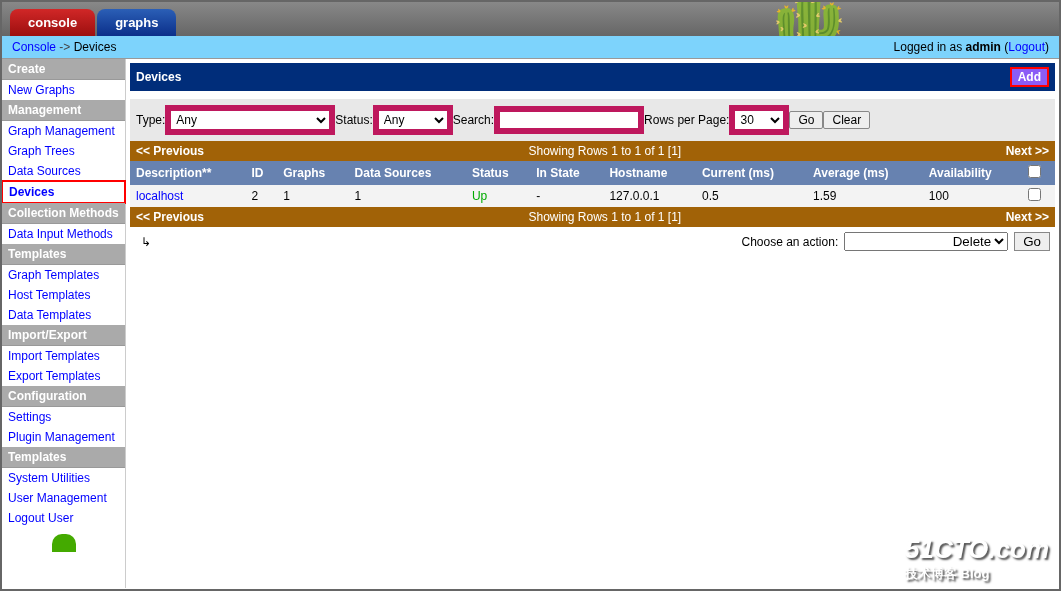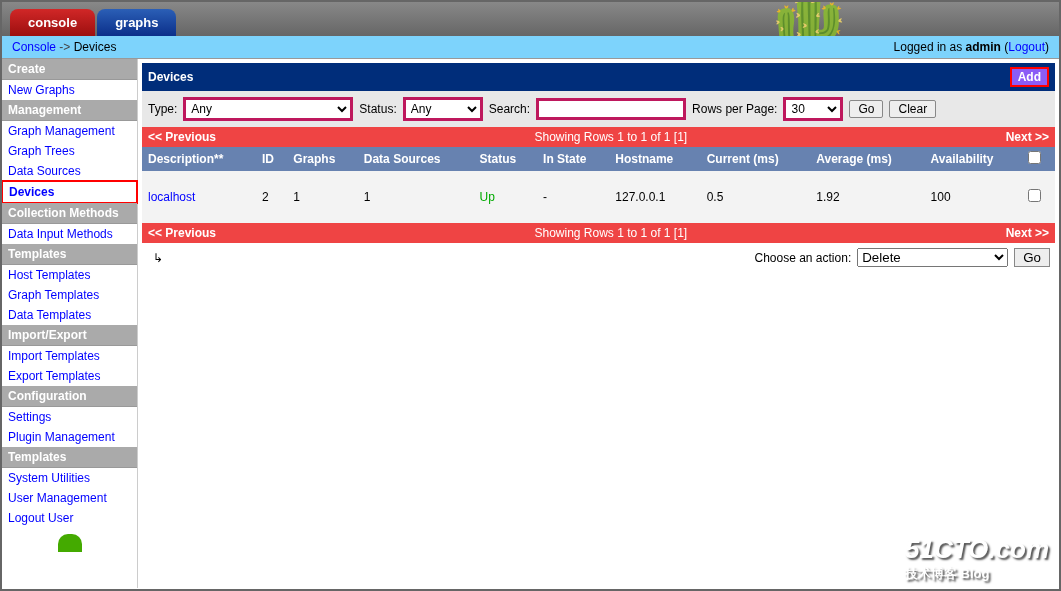--- a/index.html
+++ b/index.html
@@ -5,40 +5,40 @@
 * { box-sizing: border-box; margin: 0; padding: 0; }
 body { font-family: Verdana, Arial, sans-serif; font-size: 12px; background: #fff; width: 1061px; height: 591px; overflow: hidden; position: relative; border: 2px solid #666; }
 .top-tabs { height: 34px; background: linear-gradient(#888, #666); display: flex; align-items: flex-end; padding-left: 8px; position: relative; overflow: hidden; }
 .tab { padding: 6px 18px; border-radius: 8px 8px 0 0; color: #fff; font-weight: bold; margin-right: 2px; cursor: pointer; font-size: 13px; }
 .tab.console { background: linear-gradient(#d12727, #9c0f0f); }
 .tab.graphs  { background: linear-gradient(#2b5fb6, #0b2f8a); }
 .cactus { position: absolute; right: 200px; top: -20px; font-size: 80px; color: #4a0; opacity: .8; }
 .breadcrumb { background: #7dd3fc; padding: 4px 10px; font-size: 12px; border-bottom: 1px solid #999; display:flex; justify-content:space-between; }
 .breadcrumb a { color: #00f; text-decoration: none; }
 .main { display: flex; height: calc(100% - 58px); }
-.sidebar { width: 136px; background: #fff; border-right: 1px solid #ccc; }
+.sidebar { width: 124px; background: #fff; border-right: 1px solid #ccc; }
 .cat { background: #aaa; color: #fff; font-weight: bold; padding: 3px 6px; font-size: 12px; border-bottom: 1px solid #999; }
 .link { color: #00f; padding: 3px 6px; cursor: pointer; display:block; }
 .link.selected { color: #00f; font-weight: bold; border: 2px solid red; margin: -1px; }
 .content { flex: 1; padding: 4px 4px; overflow: auto; }
 .hdr { background: #002d7a; color: #fff; font-weight: bold; padding: 4px 6px; display:flex; justify-content:space-between; align-items:center; }
 .hdr .add { background: #8b5cf6; color:#fff; font-weight:bold; padding: 1px 6px; cursor:pointer; border: 2px solid red; }
-.toolbar { background: #e8e8e8; padding: 6px; display:flex; align-items:center; gap:6px; flex-wrap: wrap; }
+.toolbar { background: #e8e8e8; padding: 6px; display:flex; align-items:center; flex-wrap: wrap; margin-top: 8px; }
 .toolbar label { font-size: 12px; }
-.toolbar select, .toolbar input[type=text] { font-size: 12px; padding: 1px; border: 3px solid #be185d; background:#fff; }
+.toolbar select, .toolbar input[type=text] { font-size: 12px; padding: 1px; border: 6px solid #be185d; background:#fff; }
 .toolbar input[type=button] { font-size: 12px; padding: 1px 8px; border: 1px solid #888; background: #eee; cursor:pointer; border-radius:2px; }
-.bar { background: #ef4444; color:#fff; padding: 3px 6px; display:flex; justify-content:space-between; font-size:12px; }
+.bar { background: #a16207; color:#fff; padding: 3px 6px; display:flex; justify-content:space-between; font-size:12px; }
 .bar .prev, .bar .next { font-weight: bold; cursor:pointer; }
 .tbl { width:100%; border-collapse: collapse; font-size:12px; }
 .tbl th { background: #6782b0; color:#fff; text-align:left; padding: 4px 6px; font-weight:bold; }
-.tbl td { background: #f3f3f3; padding: 18px 6px; }
+.tbl td { background: #f3f3f3; padding: 3px 6px; }
 .tbl td a { color:#00f; text-decoration:none; }
 .status-up { color: #0a0; }
 .action-row { padding: 5px; display:flex; justify-content:flex-end; align-items:center; gap:6px; }
-.action-row select { width: 151px; }
+.action-row select { width: 164px; text-align: right; }
 .action-row input[type=button] { padding: 1px 8px; border:1px solid #888; background:#eee; }
 .watermark { position:absolute; right: 10px; bottom: 6px; font-size: 26px; font-family: Arial; color:#fff; text-shadow: 2px 2px 2px #555; font-weight:bold; font-style:italic; }
 .watermark .sub { font-size: 13px; display:block; font-style:normal; }
 .sep { color:#444; }
 .chk { margin:0; }
 .logo-sml { height: 20px; display:flex; justify-content:center; padding-top:6px; }
 .logo-sml span { width: 24px; height: 18px; border-radius: 10px 10px 0 0; background: #4a0; display:inline-block; }
 </style>
 </head>
 <body>
@@ -63,22 +63,22 @@
       <div class="cat">Create</div>
       <div class="link">New Graphs</div>
       <div class="cat">Management</div>
       <div class="link">Graph Management</div>
       <div class="link">Graph Trees</div>
       <div class="link">Data Sources</div>
       <div class="link selected">Devices</div>
       <div class="cat">Collection Methods</div>
       <div class="link">Data Input Methods</div>
       <div class="cat">Templates</div>
+      <div class="link">Graph Templates</div>
       <div class="link">Host Templates</div>
-      <div class="link">Graph Templates</div>
       <div class="link">Data Templates</div>
       <div class="cat">Import/Export</div>
       <div class="link">Import Templates</div>
       <div class="link">Export Templates</div>
       <div class="cat">Configuration</div>
       <div class="link">Settings</div>
       <div class="link">Plugin Management</div>
       <div class="cat">Templates</div>
       <div class="link">System Utilities</div>
       <div class="link">User Management</div>
@@ -132,21 +132,21 @@
       <tbody id="tbody">
           <tr>
             <td><a href="#">localhost</a></td>
             <td>2</td>
             <td>1</td>
             <td>1</td>
             <td><span class="status-up">Up</span></td>
             <td>-</td>
             <td>127.0.0.1</td>
             <td>0.5</td>
-            <td>1.92</td>
+            <td>1.59</td>
             <td>100</td>
             <td><input type="checkbox" class="chk" style=""></td>
           </tr>
         </tbody>
     </table>
 
     <div class="bar">
       <span class="prev">&lt;&lt; Previous</span>
       <span>Showing Rows 1 to 1 of 1 [1]</span>
       <span class="next">Next &gt;&gt;</span>

